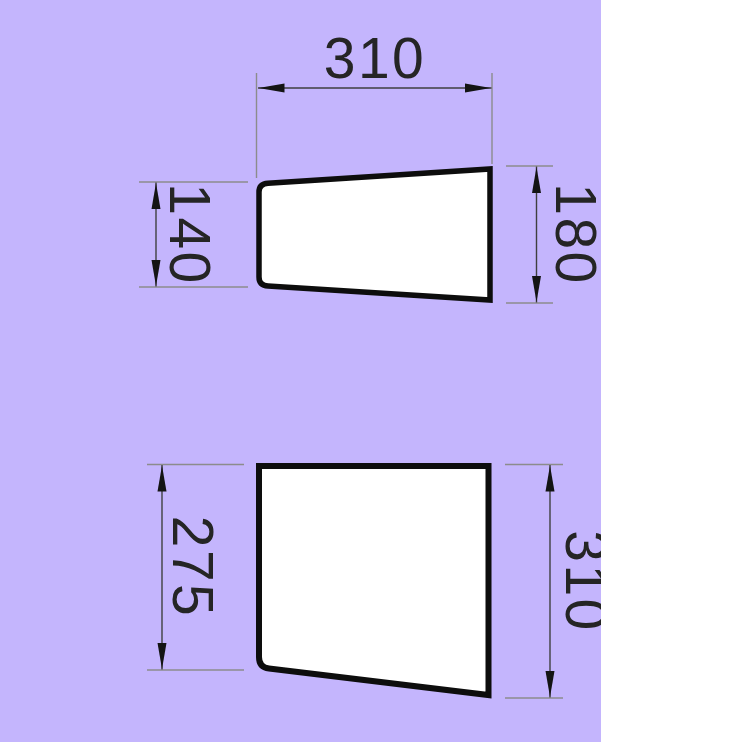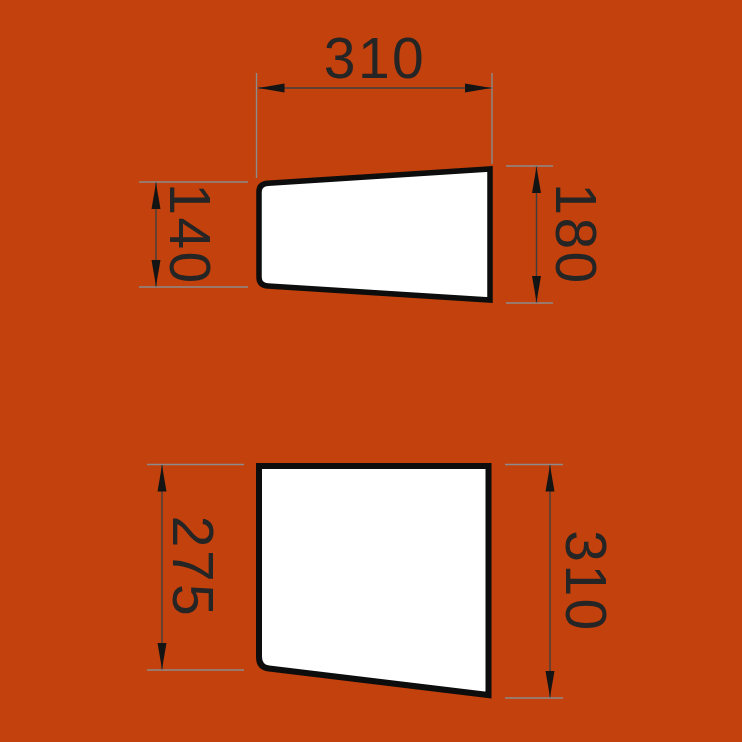--- a/index.html
+++ b/index.html
@@ -2,23 +2,23 @@
 <html><head>
 <meta charset="utf-8">
 <style>
   html, body {
     margin: 0;
     padding: 0;
     background: #ffffff;
   }
   .canvas {
     position: relative;
-    width: 742px;
+    width: 601px;
     height: 742px;
-    background: #c2410c;
+    background: #c4b5fd;
     overflow: hidden;
   }
   svg { display: block; }
   .outline-path {
     fill: #ffffff;
     stroke-linejoin: miter;
     stroke-linecap: butt;
   }
   .outline-upper { stroke-width: 5.5; }
   .outline-lower { stroke-width: 6; }

